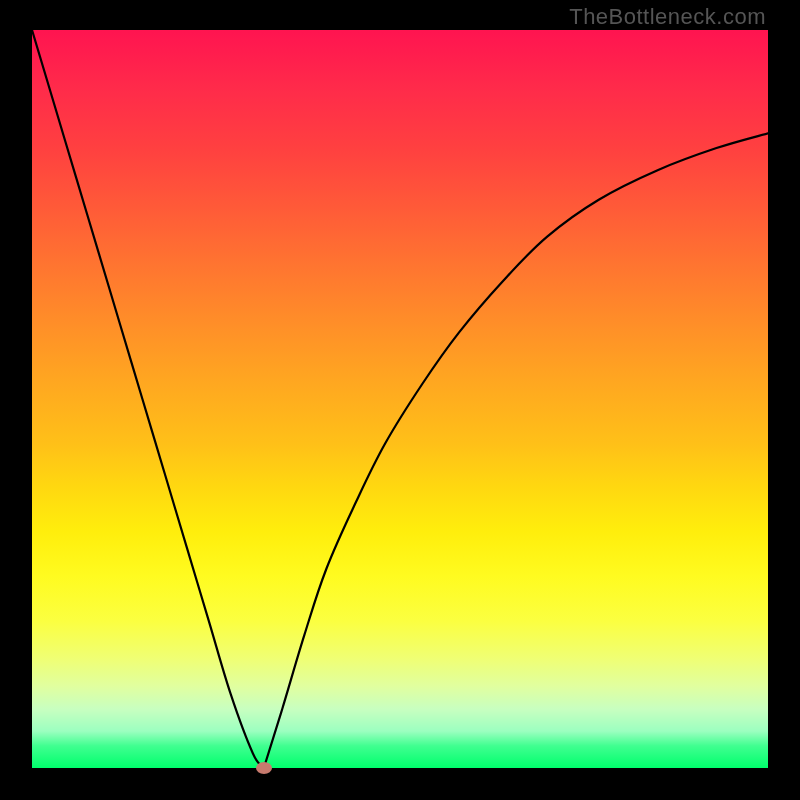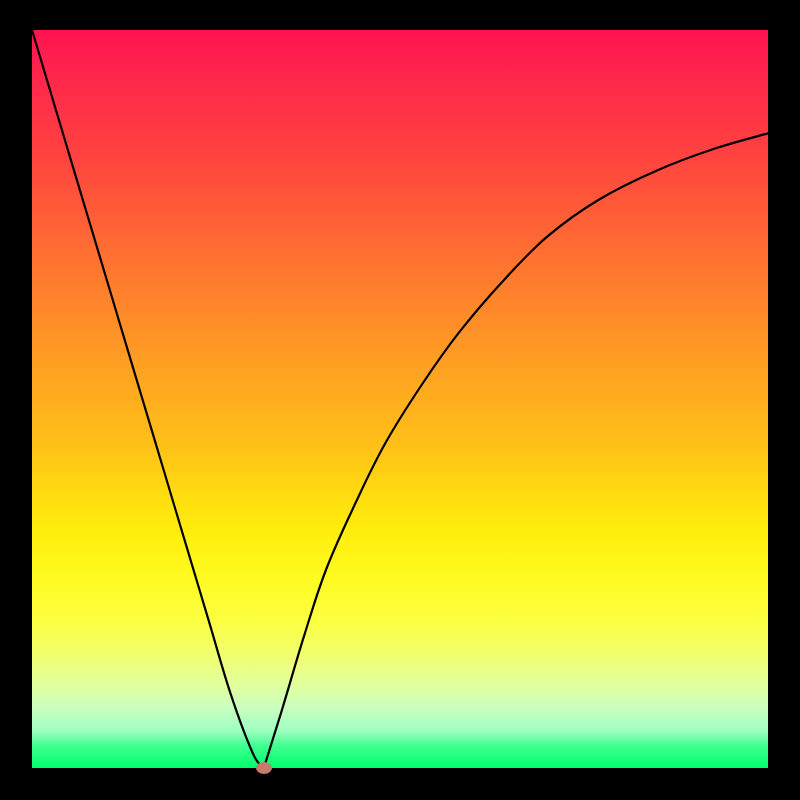--- a/index.html
+++ b/index.html
@@ -71,20 +71,21 @@
     background: #c77a6e;
     border-radius: 50%;
     transform: translate(-50%, -50%);
   }
 </style>
 </head>
 <body>
 
 <div class="frame">
 
+  <div class="watermark">TheBottleneck.com</div>
 
   <div class="plot">
     <svg class="curve" viewBox="0 0 736 738" preserveAspectRatio="none">
       <path d="M 0 0 C 3.9743999999999997 13.283999999999992 14.1312 47.23199999999996 22.08 73.79999999999995 C 30.028799999999997 100.36799999999995 36.2112 121.03200000000002 44.16 147.60000000000002 C 52.108799999999995 174.16800000000003 58.291199999999996 194.832 66.24 221.39999999999998 C 74.1888 247.96799999999996 80.37119999999999 268.632 88.32 295.2 C 96.2688 321.768 102.45119999999999 342.432 110.39999999999999 369 C 118.3488 395.568 124.53119999999998 416.232 132.48 442.8 C 140.4288 469.368 146.6112 490.03200000000004 154.56 516.6 C 162.5088 543.168 168.69119999999998 563.832 176.64 590.4 C 184.5888 616.968 190.77120000000002 640.2888 198.72000000000003 664.2 C 206.66880000000003 688.1112 214.83839999999998 709.956 220.79999999999998 723.24 C 226.7616 736.524 229.8528 735.3432 231.84 738 L 231.84 738 C 235.15200000000002 727.3728 242.95360000000002 702.8712 250.24 678.96 C 257.5264 655.0488 264.3712 630.3996 272.32 605.16 C 280.2688 579.9204 285.12640000000005 562.6512 294.40000000000003 538.74 C 303.6736 514.8288 313.2416 494.9028 323.84 472.32 C 334.43839999999994 449.7372 341.35679999999996 434.53439999999995 353.28 413.28 C 365.2032 392.0256 376.83200000000005 374.166 390.08000000000004 354.24 C 403.32800000000003 334.314 412.3072 321.17760000000004 426.88 302.58000000000004 C 441.45279999999997 283.98240000000004 455.1424 268.18919999999997 471.04 250.91999999999996 C 486.93760000000003 233.65079999999995 497.97759999999994 221.25239999999997 515.1999999999999 206.64 C 532.4223999999999 192.0276 546.848 181.6956 566.72 169.74 C 586.5920000000001 157.7844 604.4032 149.5187999999999 625.6 140.2199999999999 C 646.7968000000001 130.9211999999999 664.6080000000001 124.72200000000002 684.48 118.08000000000004 C 704.352 111.43800000000006 726.7264 105.97680000000005 736 103.32000000000005" fill="none" stroke="#000" stroke-width="2.2" stroke-linecap="round" stroke-linejoin="round"></path>
     </svg>
     <div class="dot" style="left: 231.84px; top: 738px;"></div>
   </div>
 
 </div>
 

